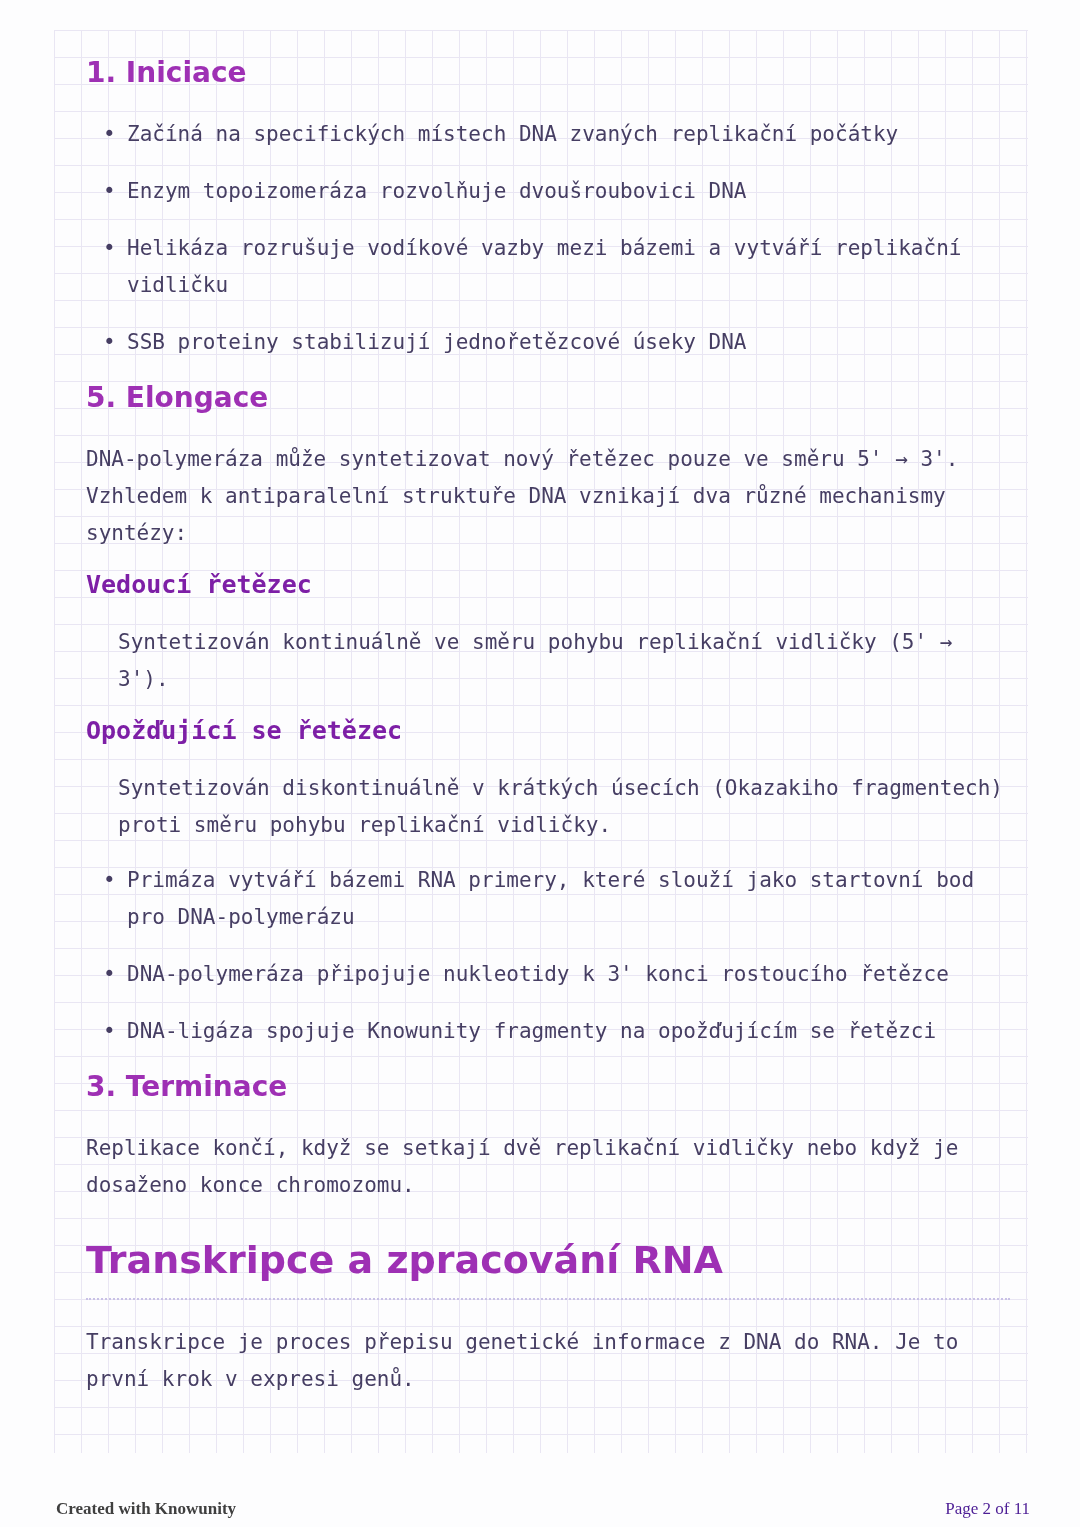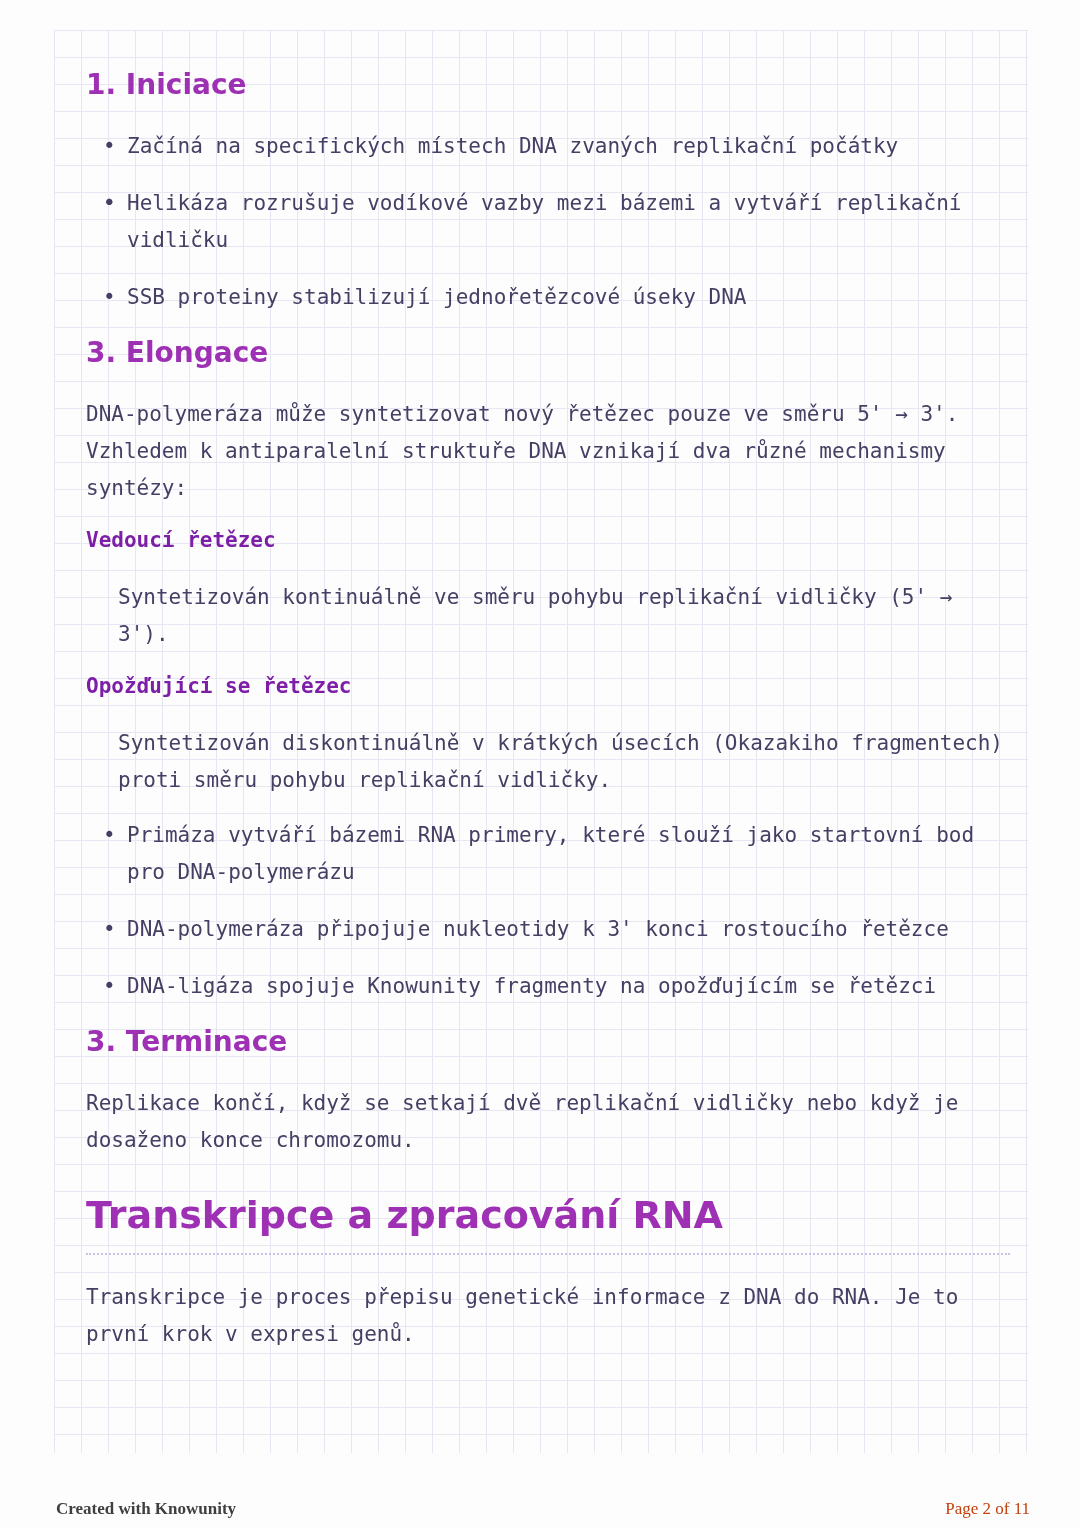--- a/index.html
+++ b/index.html
@@ -34,21 +34,21 @@
   }
   .h3 {
     font-family: "DejaVu Sans", "Liberation Sans", sans-serif;
     font-size: 28px;
     font-weight: bold;
     color: #9e30b4;
     line-height: 34px;
     margin: 12px 0 26px 0;
   }
   .h3.first {
-    margin-top: 16px;
+    margin-top: 4px;
   }
   .h1 {
     font-family: "DejaVu Sans", "Liberation Sans", sans-serif;
     font-size: 38px;
     font-weight: bold;
     color: #9e30b4;
     line-height: 48px;
     margin: 32px 0 24px 0;
     padding-bottom: 14px;
     border-bottom: 2px dotted #c9c1e6;
@@ -57,21 +57,21 @@
     font-size: 21px;
     line-height: 37px;
     margin: 16px 0 18px 0;
     color: #463e63;
   }
   .para.indent {
     margin-left: 32px;
   }
   .strand-title {
     font-family: "DejaVu Sans Mono", monospace;
-    font-size: 21px;
+    font-size: 25px;
     font-weight: bold;
     color: #7d1fa6;
     line-height: 30px;
     margin: 0 0 24px 0;
   }
   ul.bullets {
     list-style: none;
     margin: 0 0 0 0;
     padding: 0;
   }
@@ -99,52 +99,53 @@
     align-items: baseline;
     font-family: "Liberation Serif", "DejaVu Serif", serif;
     font-size: 17px;
     color: #333333;
   }
   .footer .footer-left {
     font-weight: bold;
     color: #3f3f3f;
   }
   .footer .footer-right {
-    color: #c2410c;
+    color: #4c1d95;
   }
 </style>
 </head>
 <body>
 
 <div class="page">
   <div class="grid-layer"></div>
 
   <div class="content">
 
     <h2 class="h3 first">1. Iniciace</h2>
 
     <ul class="bullets">
       <li>
         <span class="marker">•</span>
         <span class="li-text">Začíná na specifických místech DNA zvaných replikační počátky</span>
       </li>
       <li>
         <span class="marker">•</span>
+        <span class="li-text">Enzym topoizomeráza rozvolňuje dvoušroubovici DNA</span>
       </li>
       <li>
         <span class="marker">•</span>
         <span class="li-text">Helikáza rozrušuje vodíkové vazby mezi bázemi a vytváří replikační vidličku</span>
       </li>
       <li>
         <span class="marker">•</span>
         <span class="li-text">SSB proteiny stabilizují jednořetězcové úseky DNA</span>
       </li>
     </ul>
 
-    <h2 class="h3">3. Elongace</h2>
+    <h2 class="h3">5. Elongace</h2>
 
     <p class="para">DNA-polymeráza může syntetizovat nový řetězec pouze ve směru 5' → 3'. Vzhledem k antiparalelní struktuře DNA vznikají dva různé mechanismy syntézy:</p>
 
     <h3 class="strand-title">Vedoucí řetězec</h3>
     <p class="para indent">Syntetizován kontinuálně ve směru pohybu replikační vidličky (5' → 3').</p>
 
     <h3 class="strand-title">Opožďující se řetězec</h3>
     <p class="para indent">Syntetizován diskontinuálně v krátkých úsecích (Okazakiho fragmentech) proti směru pohybu replikační vidličky.</p>
 
     <ul class="bullets">

